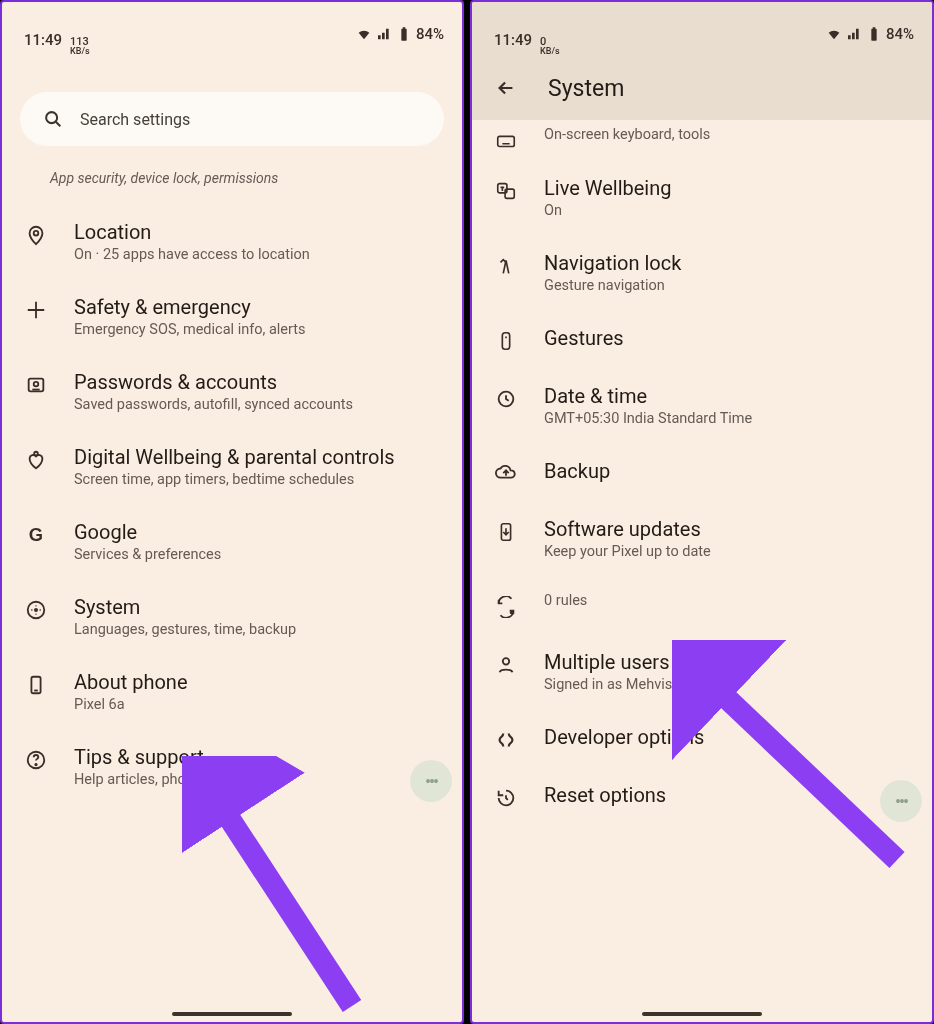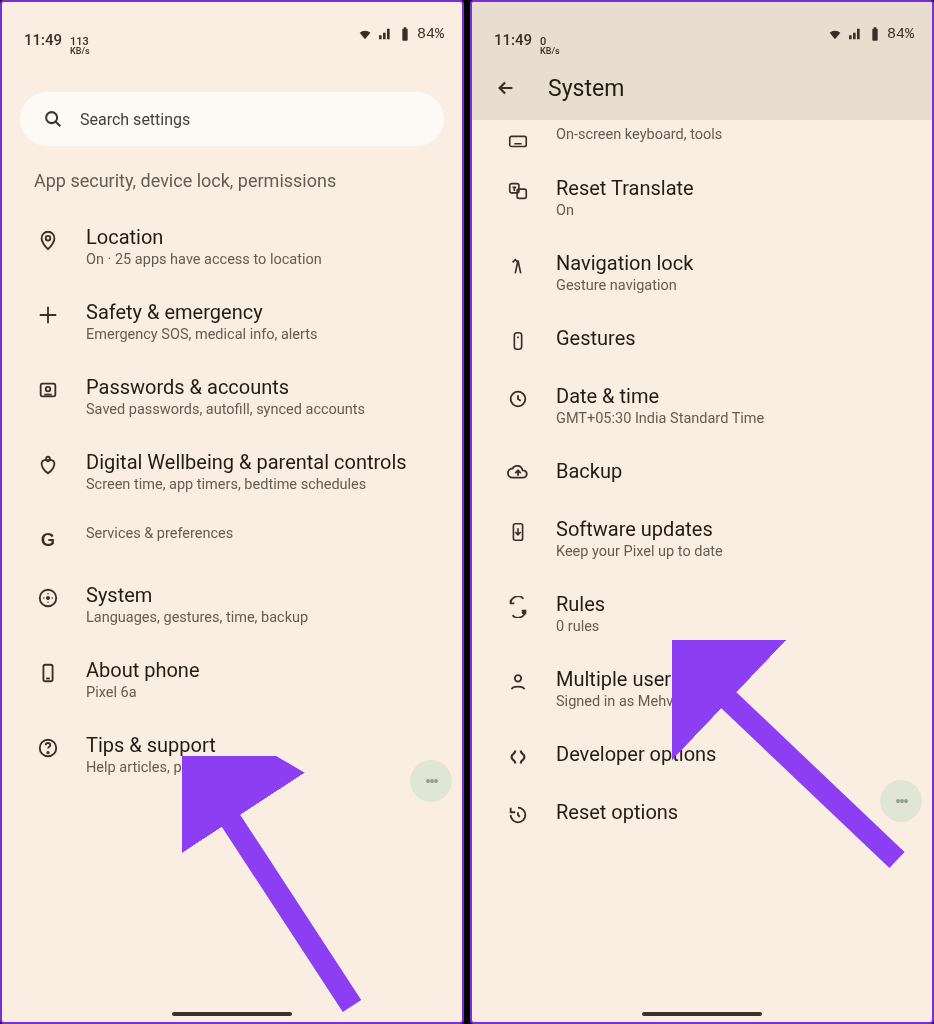--- a/index.html
+++ b/index.html
@@ -26,21 +26,21 @@
     justify-content: space-between;
     align-items: center;
     padding: 10px 18px 6px 22px;
     color: #3a2f28;
     font-size: 15px;
     font-weight: 500;
   }
   .status-left { display: flex; align-items: baseline; gap: 8px; }
   .kbs { font-size: 9px; line-height: 1; }
   .kbs-num { font-size: 11px; display:block;margin-top:24px; }
-  .status-right { display: flex; align-items: center; gap: 4px; font-family: Liberation Mono, monospace; }
+  .status-right { display: flex; align-items: center; gap: 4px; }
   .status-right svg { width: 16px; height: 16px; }
 
   .search-pill {
     margin: 30px 18px 24px 18px;
     background: #fdf9f4;
     border-radius: 50px;
     padding: 16px 22px;
     display: flex;
     align-items: center;
     gap: 16px;
@@ -49,21 +49,20 @@
   .search-pill svg { width: 22px; height: 22px; }
   .search-placeholder { font-size: 16px; color: #47403a; }
 
   .list { flex:1; overflow: hidden; }
   .item {
     display: flex;
     align-items: flex-start;
     padding: 16px 18px 16px 20px;
     gap: 24px;
     cursor: pointer;
-    margin-left: 12px;
   }
   .item .icon-slot {
     width: 28px;
     display: flex;
     justify-content: center;
     align-items: center;
     padding-top: 4px;
     color: #3a2f28;
   }
   .icon-slot svg { width: 22px; height: 22px; }
@@ -72,23 +71,24 @@
     font-size: 20px;
     color: #231c16;
     font-weight: 400;
     margin-bottom: 2px;
   }
   .item-sub {
     font-size: 14.5px;
     color: #645b52;
   }
   .sub-hint {
-    font-size: 18px;
+    font-size: 14px;
     color: #645b52;
-    padding: 0 18px 18px 32px;
+    padding: 0 18px 18px 48px;
+    font-style: italic;
   }
 
   
   .screen-header {
     background: #e9ddd0;
     padding: 0 0 12px 0;
   }
   .titlebar {
     display: flex;
     align-items: center;
@@ -215,20 +215,21 @@
           <div class="item-sub">Screen time, app timers, bedtime schedules</div>
         </div>
       </div>
       <div class="item">
         <div class="icon-slot">
           <svg viewBox="0 0 24 24" fill="currentColor">
             <text x="4" y="19" font-size="20" font-weight="700" font-family="sans-serif">G</text>
           </svg>
         </div>
         <div class="item-text">
+          <div class="item-title">Google</div>
           <div class="item-sub">Services &amp; preferences</div>
         </div>
       </div>
       <div class="item">
         <div class="icon-slot">
           <svg viewBox="0 0 24 24" fill="none" stroke="currentColor" stroke-width="2">
             <circle cx="12" cy="12" r="9"></circle>
             <circle cx="12" cy="12" r="1.2" fill="currentColor"></circle>
             <path d="M12 7v1M12 16v1M7 12h1M16 12h1"></path>
           </svg>
@@ -330,21 +331,21 @@
   <div class="list" id="list-right">
       <div class="item">
         <div class="icon-slot">
           <svg viewBox="0 0 24 24" fill="none" stroke="currentColor" stroke-width="1.8">
             <rect x="3" y="4" width="10" height="10" rx="2"></rect>
             <rect x="11" y="10" width="10" height="10" rx="2"></rect>
             <path d="M6 8h4M8 7v5"></path>
           </svg>
         </div>
         <div class="item-text">
-          <div class="item-title">Reset Translate</div>
+          <div class="item-title">Live Wellbeing</div>
           <div class="item-sub">On</div>
         </div>
       </div>
       <div class="item">
         <div class="icon-slot">
           <svg viewBox="0 0 24 24" fill="none" stroke="currentColor" stroke-width="1.8">
             <path d="M9 20l3-14 3 14"></path>
             <path d="M6 8l3-3 3 3"></path>
           </svg>
         </div>
@@ -401,21 +402,20 @@
       </div>
       <div class="item">
         <div class="icon-slot">
           <svg viewBox="0 0 24 24" fill="none" stroke="currentColor" stroke-width="2">
             <path d="M4 8a8 8 0 0114-5M20 16a8 8 0 01-14 5"></path>
             <path d="M4 4v4h4M20 20v-4h-4"></path>
             <circle cx="18" cy="18" r="1" fill="currentColor"></circle>
           </svg>
         </div>
         <div class="item-text">
-          <div class="item-title">Rules</div>
           <div class="item-sub">0 rules</div>
         </div>
       </div>
       <div class="item">
         <div class="icon-slot">
           <svg viewBox="0 0 24 24" fill="none" stroke="currentColor" stroke-width="2">
             <circle cx="12" cy="8" r="3.5"></circle>
             <path d="M5 20c1-4 13-4 14 0"></path>
           </svg>
         </div>

